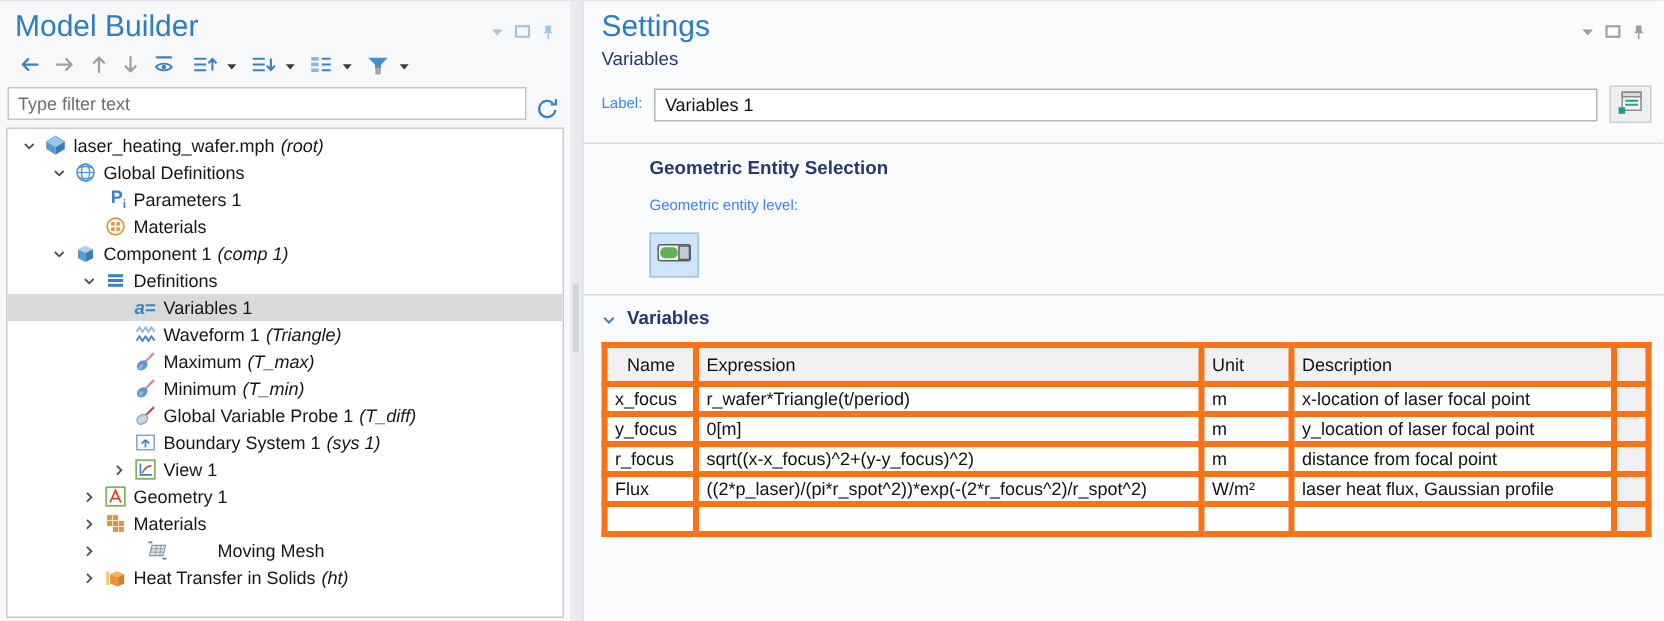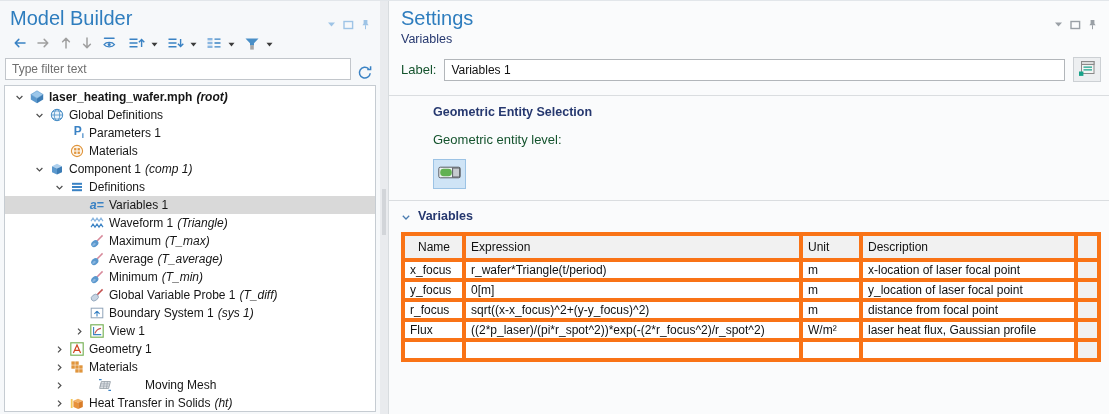--- a/index.html
+++ b/index.html
@@ -6,21 +6,21 @@
   html,body { margin:0; padding:0; }
   body {
     width:1109px; height:414px; overflow:hidden;
     font-family:"Liberation Sans", sans-serif;
     background:#f3f5f7; color:#1c1c1c;
   }
   .app { display:flex; width:1109px; height:414px; border-top:1px solid #e2e6ea; }
 
   
   .mb-panel { width:383px; height:414px; background:#f6f8fa; display:flex; flex-direction:column; }
-  .panel-header { display:flex; justify-content:space-between; align-items:flex-end; padding:5px 10px 0 10px; }
+  .panel-header { display:flex; justify-content:space-between; align-items:center; padding:5px 10px 0 10px; }
   .panel-title { font-size:20px; font-weight:400; color:#2e7dbe; line-height:24px; white-space:nowrap; }
   .win-icons { display:flex; gap:7px; align-items:center; padding-top:6px; }
   .win-icons span { display:inline-flex; cursor:default; }
 
   .mb-toolbar { display:flex; align-items:center; padding:3px 4px 3px 9px; height:26px; }
   .tb-btn { display:inline-flex; align-items:center; justify-content:center; padding:2px 3px; margin-right:3px; }
   .tb-caret { display:inline-flex; margin:0 6px 0 0; padding-top:2px; }
 
   .filter-row { display:flex; align-items:flex-end; gap:6px; padding:2px 7px 5px 5px; }
   .filter-input { flex:1; height:22px; border:1px solid #c2c6cb; background:#fff; font-family:inherit; font-size:12px; padding:0 6px; color:#333; outline:none; }
@@ -41,21 +41,21 @@
   
   .splitter { width:8px; background:#e9ebee; position:relative; }
   .splitter .handle { position:absolute; left:2px; top:188px; width:4px; height:46px; background:#d2d5d9; }
 
   
   .settings-panel { flex:1; height:414px; background:#fafbfc; border-left:1px solid #d8dcdf; display:flex; flex-direction:column; }
   .settings-panel .panel-header { padding:5px 12px 0 12px; }
   .st-sub { padding:2px 12px 9px 12px; color:#26386f; font-size:12.5px; }
 
   .label-row { display:flex; align-items:center; gap:8px; padding:2px 8px 13px 12px; }
-  .label-row label, .ges-row label { font-size:13px; color:#14532d; white-space:nowrap; }
+  .label-row label, .ges-row label { font-size:10px; color:#3b82f6; white-space:nowrap; }
   .label-input { flex:1; height:22px; border:1px solid #b2b6ba; background:#fff; font-family:inherit; font-size:12px; padding:0 6px; color:#111; outline:none; }
   .icon-btn { width:28px; height:25px; border:1px solid #ccd0d4; background:#edeff1; display:inline-flex; align-items:center; justify-content:center; padding:0; cursor:default; }
 
   hr.sep { border:none; border-top:1px solid #dadde0; margin:0; }
 
   .ges { padding:9px 8px 11px 12px;margin-left:32px; }
   .section-title { color:#26386f; font-size:12.5px; font-weight:600; }
   .ges .section-title { margin-bottom:13px; }
   .ges-row { display:flex; align-items:center; gap:9px; margin-bottom:12px; }
   .select-box { flex:1; height:23px; border:1px solid #85888c; background:#fff; display:flex; align-items:center; justify-content:space-between; padding:0 7px 0 11px; font-size:12px; color:#111; }
@@ -181,21 +181,21 @@
     <div class="filter-row">
       <input class="filter-input" placeholder="Type filter text" style="">
       <span class="refresh-btn">
           <svg width="16" height="15" viewBox="0 0 16 15">
             <path d="M13.2 8.2a5.4 5.4 0 1 1-1.6-4.4" fill="none" stroke="#3a82c4" stroke-width="1.5"></path>
             <path d="M13.6 1.2v3.4h-3.4" fill="none" stroke="#3a82c4" stroke-width="1.5"></path>
           </svg>
         </span>
     </div>
     <div class="tree" id="tree">
-        <div class="tree-row" style="padding-left: 6px; font-weight: bold;">
+        <div class="tree-row" style="padding-left: 6px;">
           <span class="chev">
             <svg width="9" height="9" viewBox="0 0 9 9">
               <path d="M1.6 3 4.5 5.9 7.4 3" fill="none" stroke="#4d4d4d" stroke-width="1.2"></path>
             </svg>
           </span>
           <span class="ticon">
             <svg width="14" height="14" viewBox="0 0 14 14">
               <polygon points="7,0.8 13.2,4.6 7,8.4 0.8,4.6" fill="#9cc7ea" stroke="#5b98cd" stroke-width="0.6"></polygon>
               <polygon points="0.8,4.6 7,8.4 7,13.2 0.8,9.4" fill="#5b98cd"></polygon>
               <polygon points="13.2,4.6 7,8.4 7,13.2 13.2,9.4" fill="#3c7cb5"></polygon>
@@ -296,32 +296,20 @@
           <span class="chev"></span>
           <span class="ticon">
             <svg width="14" height="14" viewBox="0 0 14 14">
               <line x1="7" y1="7" x2="12.6" y2="1.4" stroke="#d7899a" stroke-width="1.5"></line>
               <ellipse cx="4.8" cy="9.6" rx="3.9" ry="3" transform="rotate(-38 4.8 9.6)" fill="#5b98cd"></ellipse>
               <ellipse cx="4" cy="10.4" rx="2" ry="1.2" transform="rotate(-38 4 10.4)" fill="#8ab6e0"></ellipse>
             </svg>
           </span>
           <span class="tlabel">Maximum</span>
           <span class="tsuffix">(T_max)</span>
-        </div>
-        <div class="tree-row" style="padding-left: 66px;">
-          <span class="chev"></span>
-          <span class="ticon">
-            <svg width="14" height="14" viewBox="0 0 14 14">
-              <line x1="7" y1="7" x2="12.6" y2="1.4" stroke="#d7899a" stroke-width="1.5"></line>
-              <ellipse cx="4.8" cy="9.6" rx="3.9" ry="3" transform="rotate(-38 4.8 9.6)" fill="#5b98cd"></ellipse>
-              <ellipse cx="4" cy="10.4" rx="2" ry="1.2" transform="rotate(-38 4 10.4)" fill="#8ab6e0"></ellipse>
-            </svg>
-          </span>
-          <span class="tlabel">Average</span>
-          <span class="tsuffix">(T_average)</span>
         </div>
         <div class="tree-row" style="padding-left: 66px;">
           <span class="chev"></span>
           <span class="ticon">
             <svg width="14" height="14" viewBox="0 0 14 14">
               <line x1="7" y1="7" x2="12.6" y2="1.4" stroke="#d7899a" stroke-width="1.5"></line>
               <ellipse cx="4.8" cy="9.6" rx="3.9" ry="3" transform="rotate(-38 4.8 9.6)" fill="#5b98cd"></ellipse>
               <ellipse cx="4" cy="10.4" rx="2" ry="1.2" transform="rotate(-38 4 10.4)" fill="#8ab6e0"></ellipse>
             </svg>
           </span>

